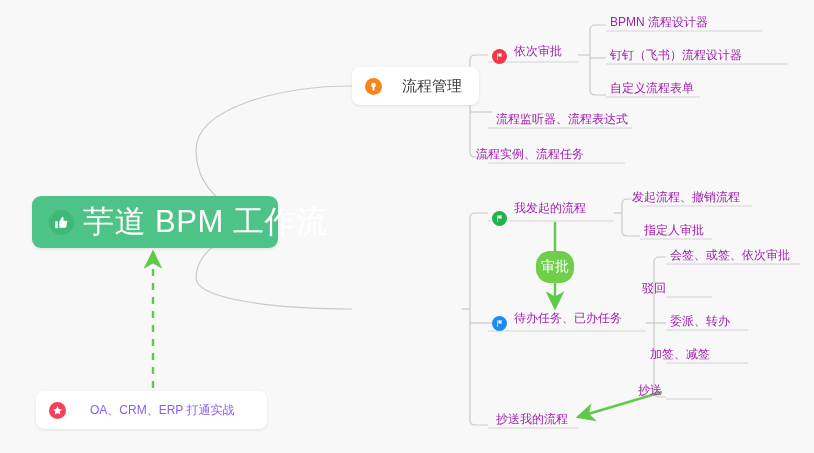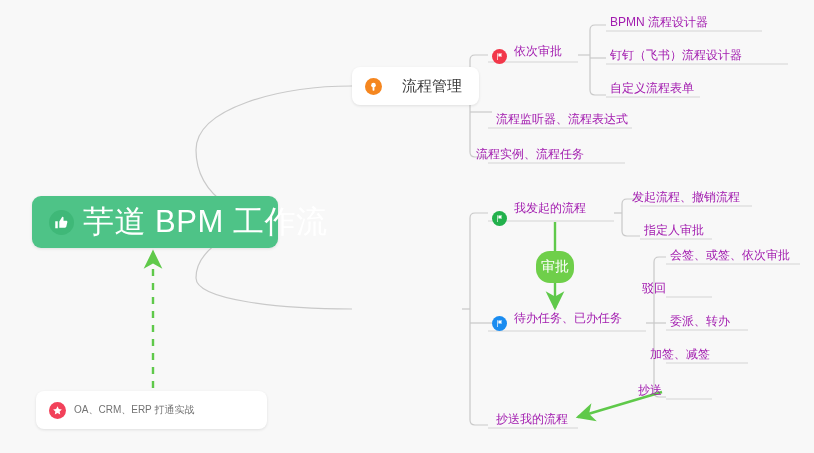--- a/index.html
+++ b/index.html
@@ -34,22 +34,22 @@
     gap:12px;
   }
   .card .lbl{margin-left:8px;}
 
   
   .leaf{font-size:12px;color:#a21caf;height:26px;padding:0 4px;}
 
   
   .callout{
     left:36px;top:391px;width:231px;height:38px;
-    background:#ffffff;border-radius:8px;font-size:10px;color:#737373;
-    padding:0 14px 0 13px;box-shadow:0 1px 3px rgba(0,0,0,.10);
+    background:#ffffff;border-radius:8px;font-size:12px;color:#8b5cf6;
+    padding:0 14px 0 13px;box-shadow:0 1px 3px rgba(0,0,0,.10);gap:16px;
   }
   .callout .lbl{margin-left:8px;}
 
   
   .tag{
     left:536px;top:251px;width:38px;height:32px;
     background:#6fcf4a;border-radius:14px;color:#ffffff;font-size:14px;
     justify-content:center;
   }
 

